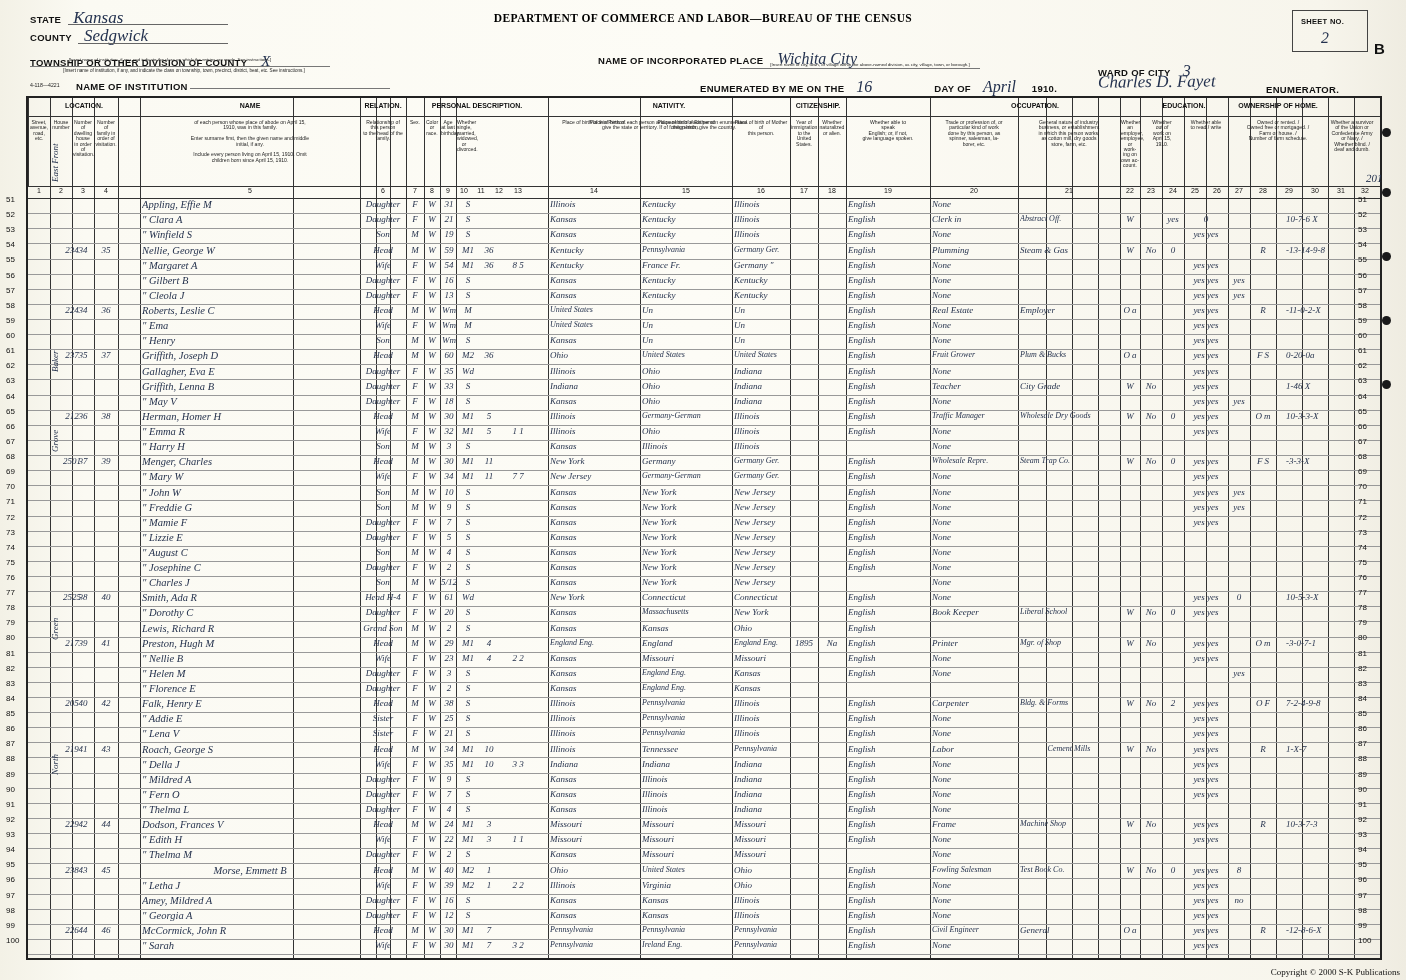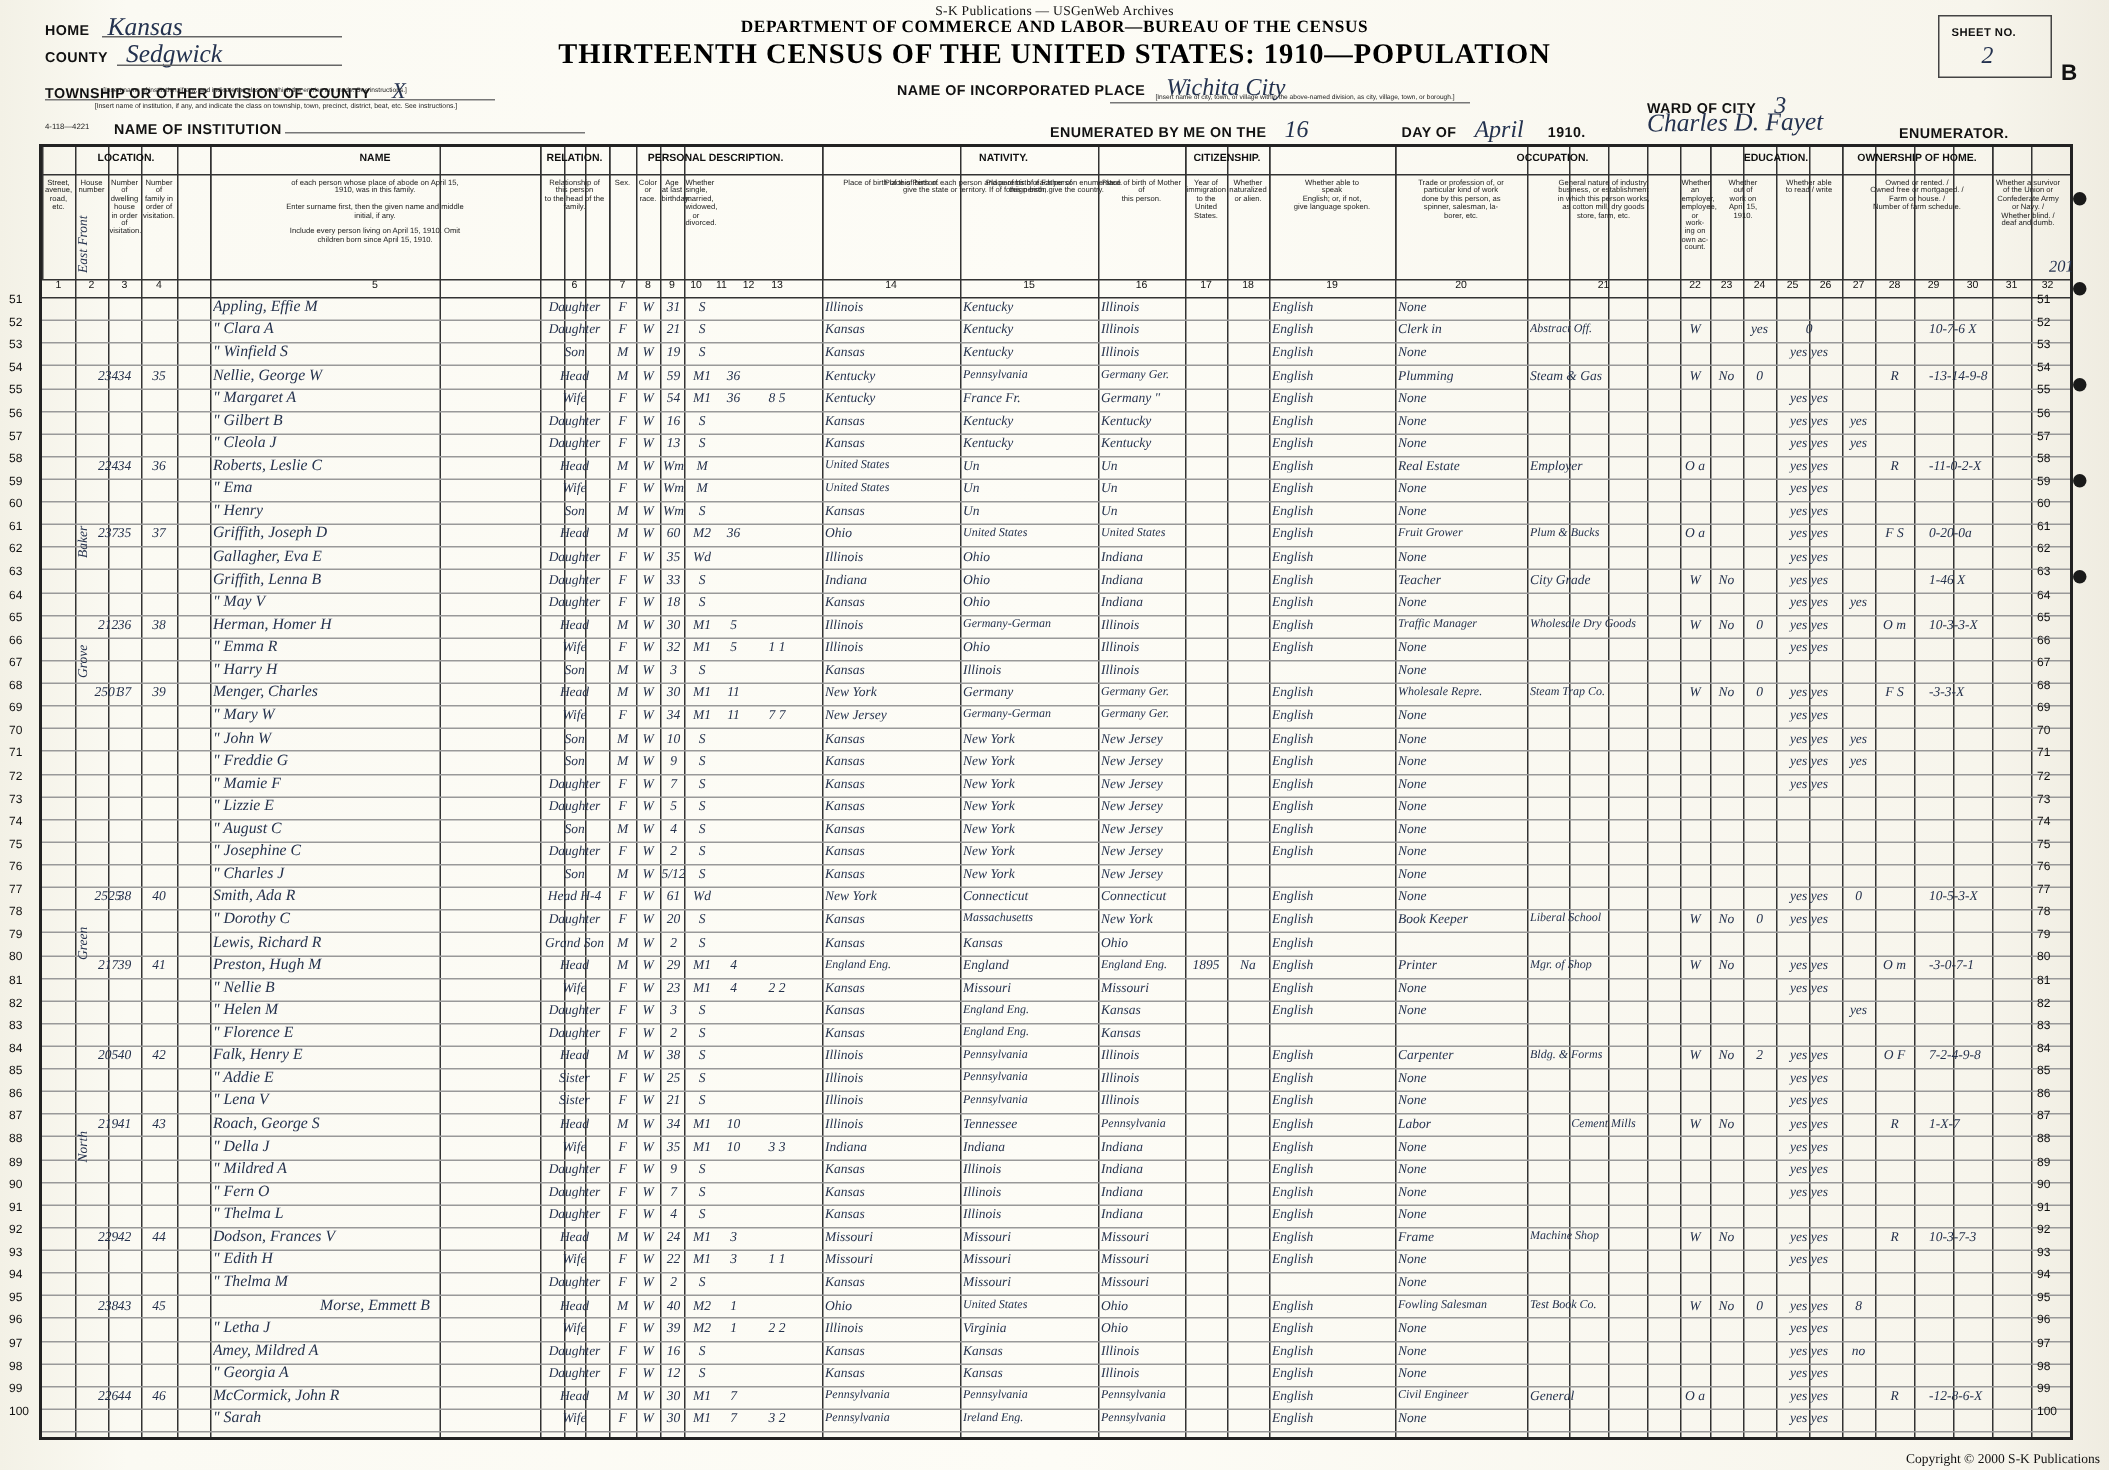--- a/index.html
+++ b/index.html
@@ -65,30 +65,28 @@
 
   
   .dot{position:absolute;width:9px;height:9px;border-radius:50%;background:#1a1a1a;}
 </style>
 </head>
 <body>
 
 <div id="sheet">
   <div class="paper"></div>
 
-  <div class="archive-credit">S-K Publications — USGenWeb Archives</div>
   <div class="copyright">Copyright © 2000 S-K Publications</div>
 
   <div class="mast">
     <div class="l1">DEPARTMENT OF COMMERCE AND LABOR—BUREAU OF THE CENSUS</div>
-    <div class="l2">THIRTEENTH CENSUS OF THE UNITED STATES: 1910—POPULATION</div>
   </div>
 
   <div id="state-row">
-    <span class="lbl">HOME</span>
+    <span class="lbl">STATE</span>
     <span class="hw" style="font-size:17px;margin-left:8px;">Kansas</span>
   </div>
   <div style="position:absolute;left:68px;top:24px;width:160px;border-bottom:1px solid #666;"></div>
 
   <div id="county-row">
     <span class="lbl">COUNTY</span>
     <span class="hw" style="font-size:17px;margin-left:8px;">Sedgwick</span>
   </div>
   <div style="position:absolute;left:78px;top:43px;width:150px;border-bottom:1px solid #666;"></div>
 

